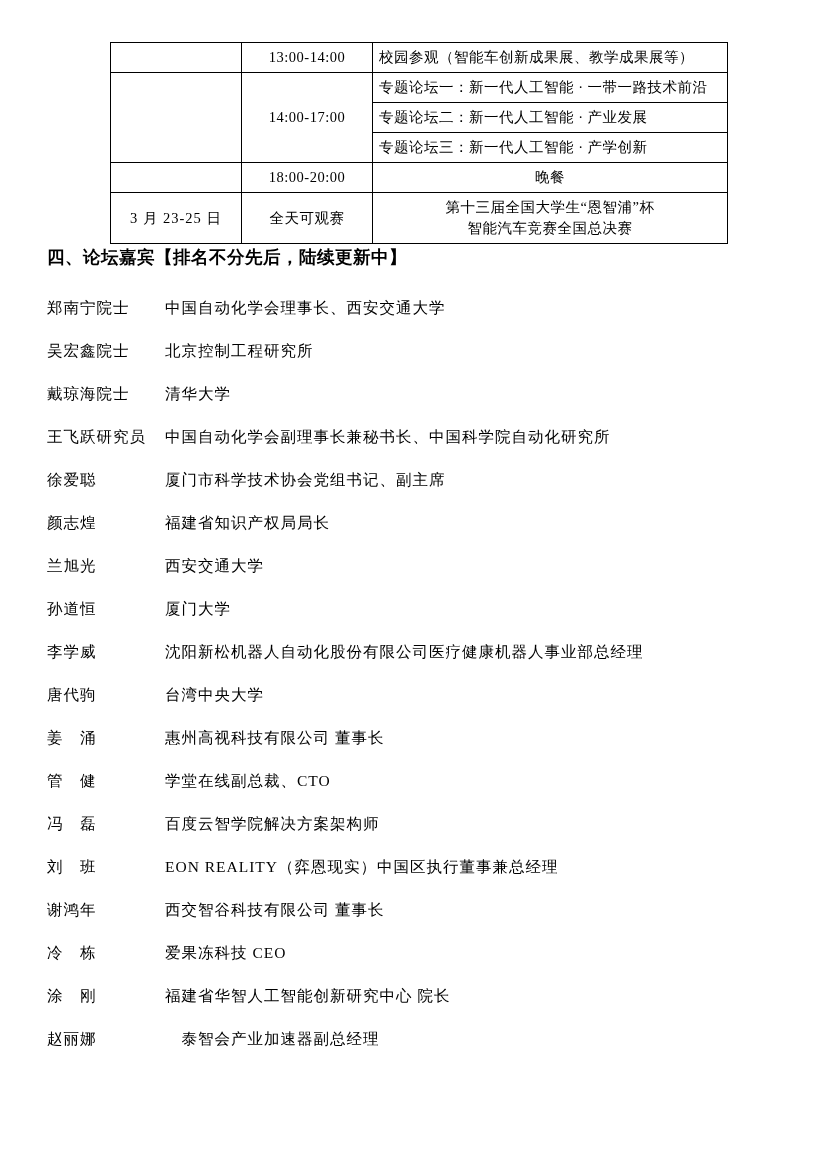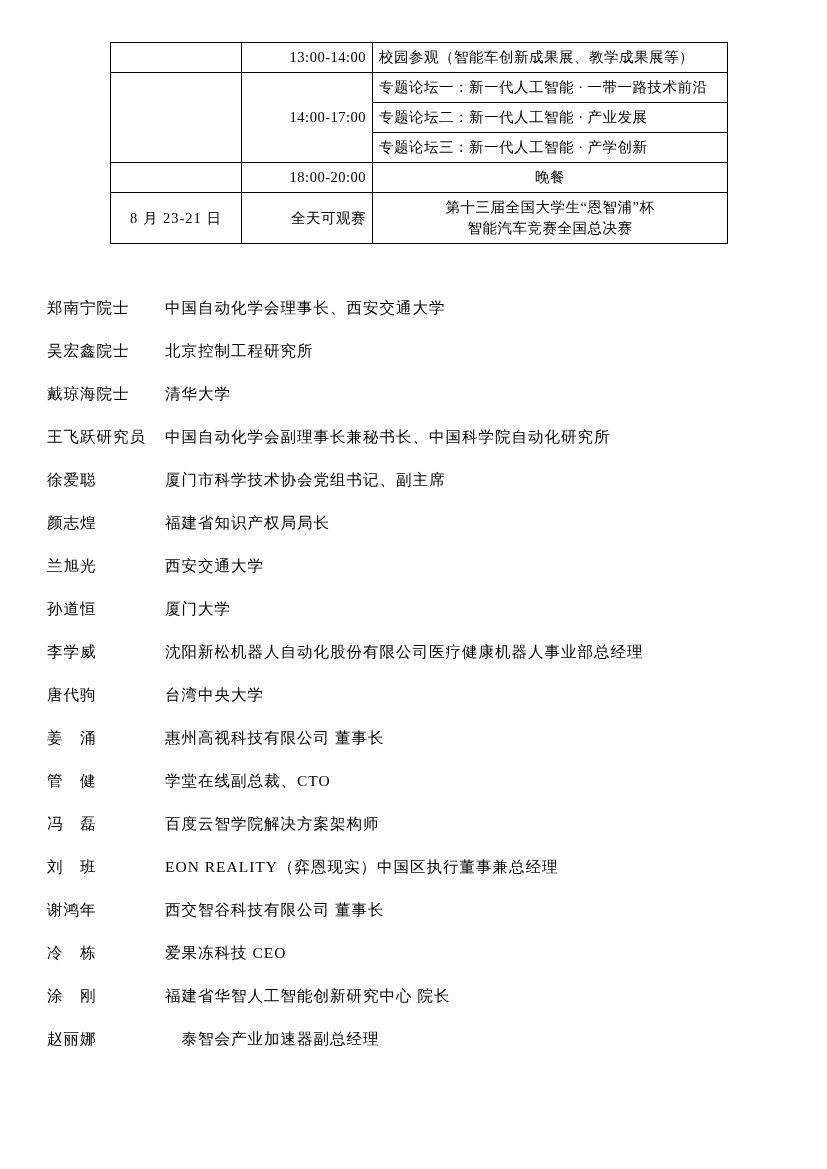--- a/index.html
+++ b/index.html
@@ -43,21 +43,21 @@
     line-height: 1.45;
     vertical-align: middle;
   }
   td.col-date {
     width: 118px;
     text-align: center;
     letter-spacing: 1px;
   }
   td.col-time {
     width: 118px;
-    text-align: right;
+    text-align: center;
     letter-spacing: 0.5px;
   }
   td.col-content {
     text-align: left;
     letter-spacing: 0.5px;
   }
   td.center {
     text-align: center;
     margin-top: 8px;
   }
@@ -130,31 +130,32 @@
           <td class="col-content">专题论坛三：新一代人工智能 · 产学创新</td>
         </tr>
 
         <tr>
           <td class="col-date blank-cell"></td>
           <td class="col-time">18:00-20:00</td>
           <td class="col-content center">晚餐</td>
         </tr>
 
         <tr>
-          <td class="col-date">8 月 23-21 日</td>
+          <td class="col-date">3 月 23-25 日</td>
           <td class="col-time">全天可观赛</td>
           <td class="col-content center">
             <div>第十三届全国大学生“恩智浦”杯</div>
             <div>智能汽车竞赛全国总决赛</div>
           </td>
         </tr>
       </tbody>
     </table>
   </div>
 
+  <div class="section-heading">四、论坛嘉宾【排名不分先后，陆续更新中】</div>
 
   <div class="guest-list">
     <div class="guest-row">
       <span class="guest-name">郑南宁院士</span>
       <span class="guest-affil">中国自动化学会理事长、西安交通大学</span>
     </div>
     <div class="guest-row">
       <span class="guest-name">吴宏鑫院士</span>
       <span class="guest-affil">北京控制工程研究所</span>
     </div>

